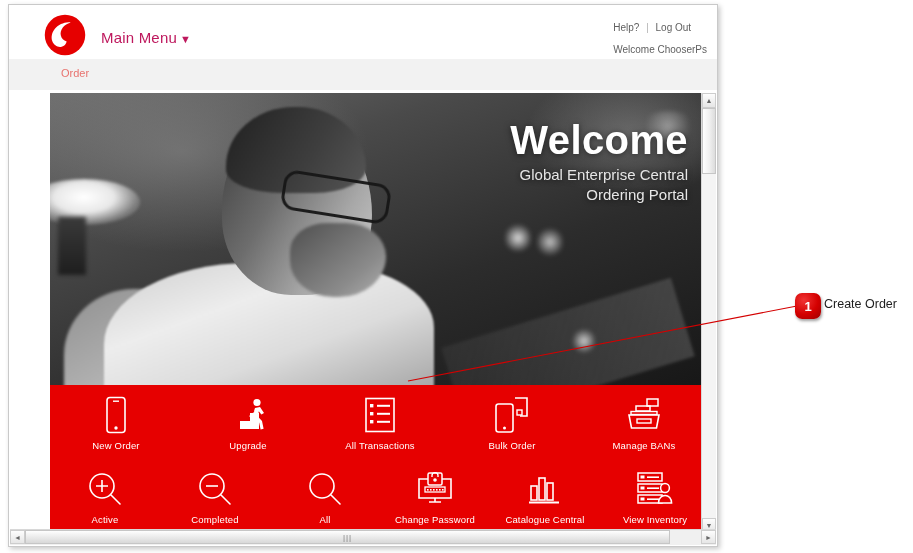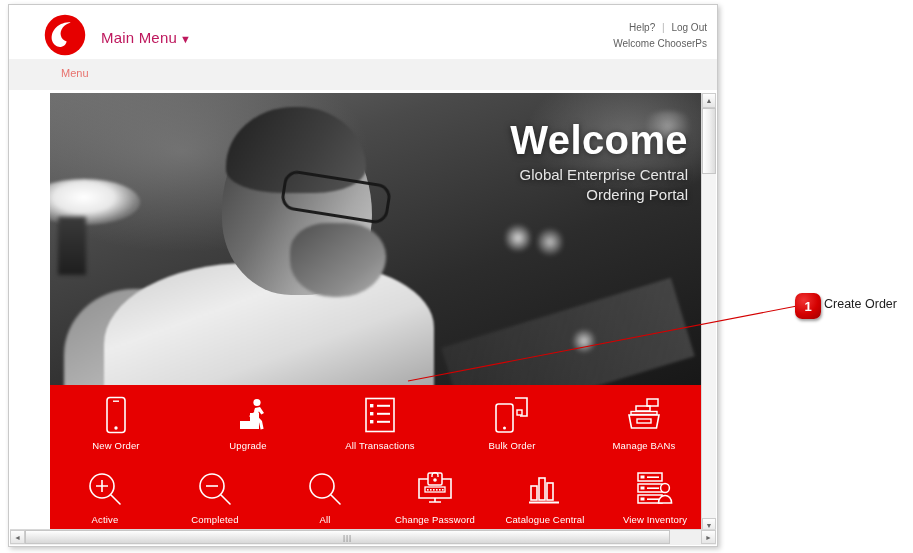--- a/index.html
+++ b/index.html
@@ -50,28 +50,27 @@
     font-size: 15px;
     color: #be185d;
     letter-spacing: .2px;
     white-space: nowrap;
   }
   .main-menu .caret { font-size: 11px; margin-left: 3px; }
 
   .header-links {
     position: absolute;
     right: 10px; top: 16px;
-    text-align: right;
     font-size: 10px;
     color: #5f5f5f;
     line-height: 14px;
   }
   .header-links .hl { color: #5f5f5f; text-decoration: none; }
   .header-links .sep { color: #b4b4b4; margin: 0 4px; }
-  .welcome-user { display:block; margin-top: 2px; color:#5f5f5f; }
+  .welcome-user { display:block; margin-top: 8px; color:#5f5f5f; }
 
   
   .breadcrumb-bar {
     position: absolute;
     left: 0; top: 54px;
     width: 708px; height: 31px;
     background: #f2f2f2;
     box-sizing: border-box;
   }
   .breadcrumb-bar .crumb {
@@ -355,21 +354,21 @@
         <span>
           <a class="hl" href="#">Help?</a>
           <span class="sep">|</span>
           <a class="hl" href="#">Log Out</a>
         </span>
         <span class="welcome-user">Welcome ChooserPs</span>
       </div>
     </div>
 
     <div class="breadcrumb-bar">
-      <a class="crumb" href="#">Menu</a>
+      <a class="crumb" href="#">Order</a>
     </div>
 
     <div class="viewport">
 
       <div class="hero">
         <div class="bg-base"></div>
         <div class="lamp"></div>
         <div class="lamp-stem"></div>
         <div class="shoulder-dark"></div>
         <div class="shirt"></div>

